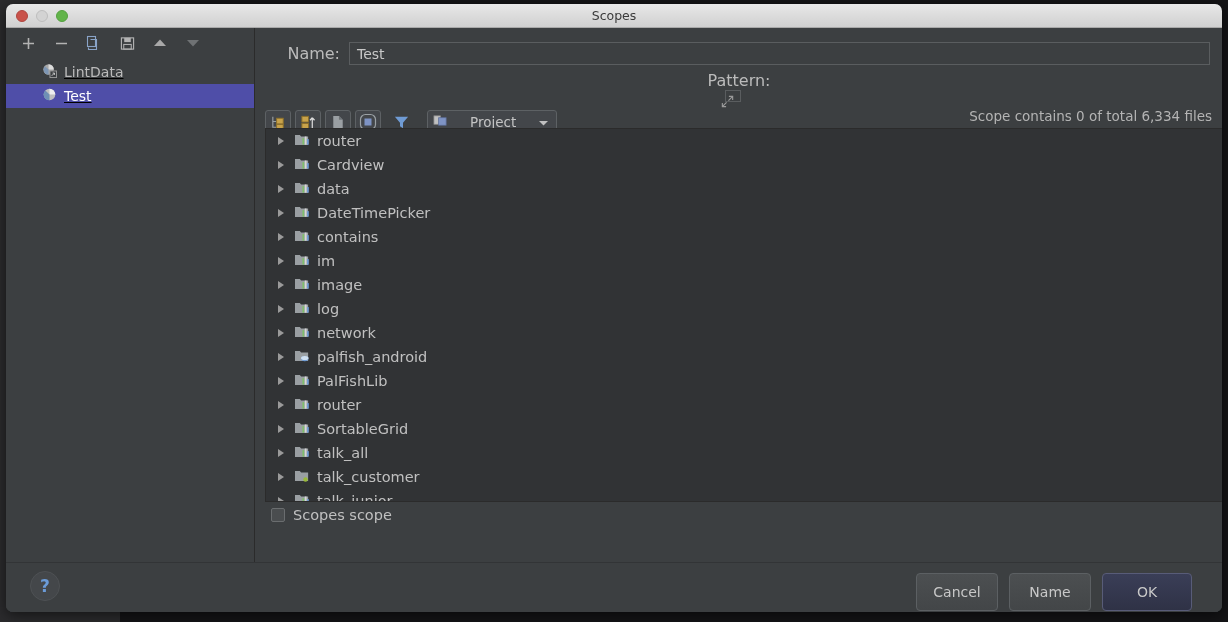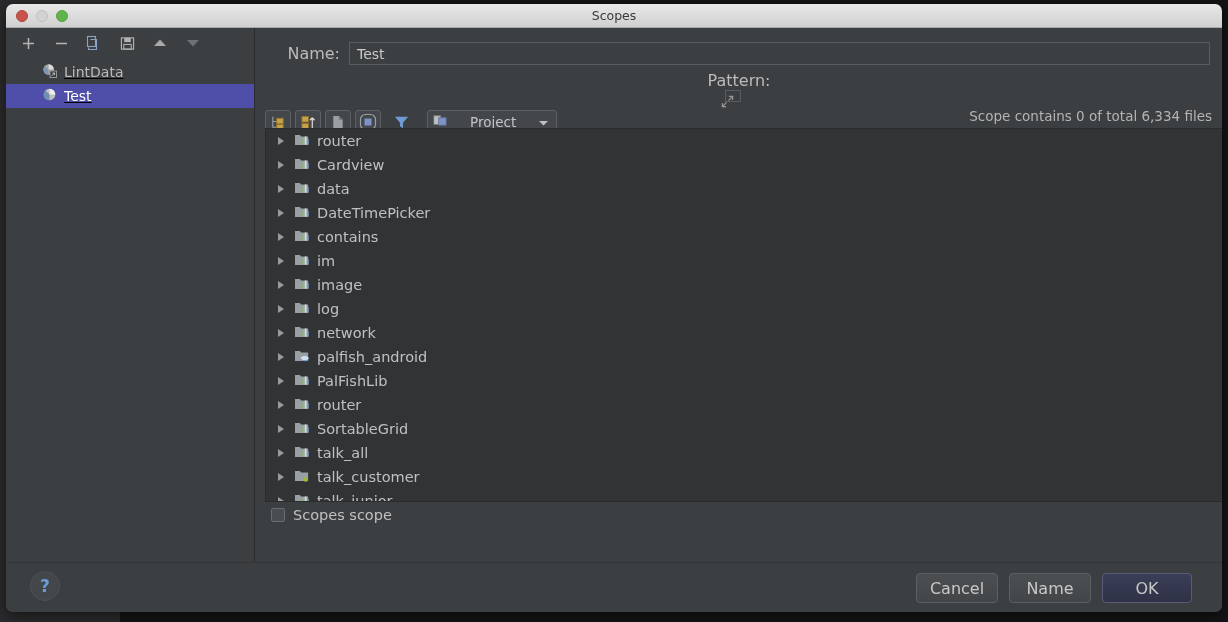--- a/index.html
+++ b/index.html
@@ -185,25 +185,25 @@
     border-top: 1px solid #323436;
   }
   #help-btn {
     position: absolute; left: 24px; top: 8px;
     width: 30px; height: 30px; border-radius: 50%;
     background: #44474a; border: 1px solid #4e5154;
     display: flex; align-items: center; justify-content: center;
     font-size: 17px; font-weight: bold; color: #6b9bd8;
   }
   .footer-btn {
-    position: absolute; top: 10px; height: 30px;
+    position: absolute; top: 10px; height: 38px;
     border: 1px solid #5c6063; border-radius: 4px;
     background: linear-gradient(#4c4f51, #434648);
     display: flex; align-items: center; justify-content: center;
-    font-size: 16px; color: #c8c8c8;
+    font-size: 14px; color: #c8c8c8;
     padding: 0 16px;
   }
   #btn-cancel { right: 224px; width: 82px; }
   #btn-apply  { right: 131px; width: 82px; }
   #btn-ok     { right: 30px;  width: 90px;
                 background: linear-gradient(#3a3e57, #2f3246);
                 border-color: #585c78; }
 </style>
 </head>
 <body>

